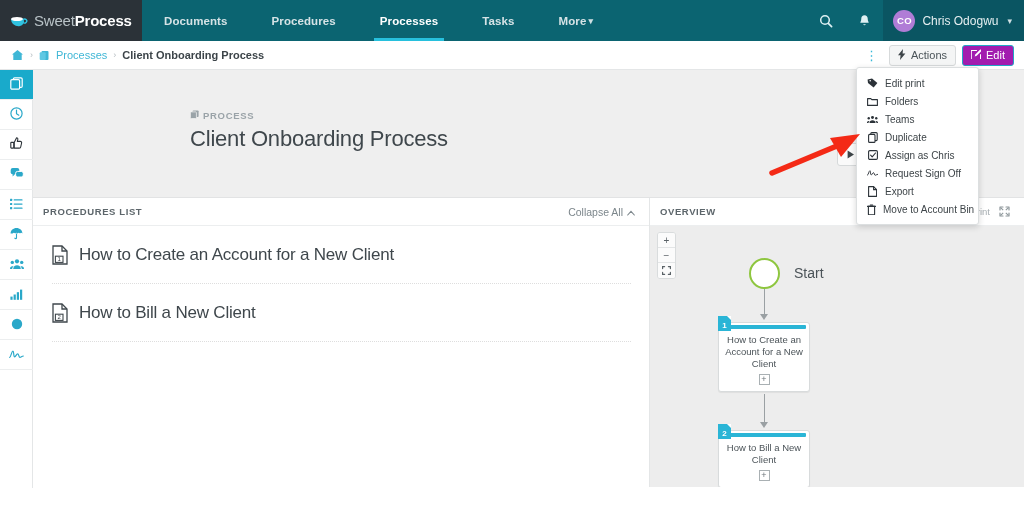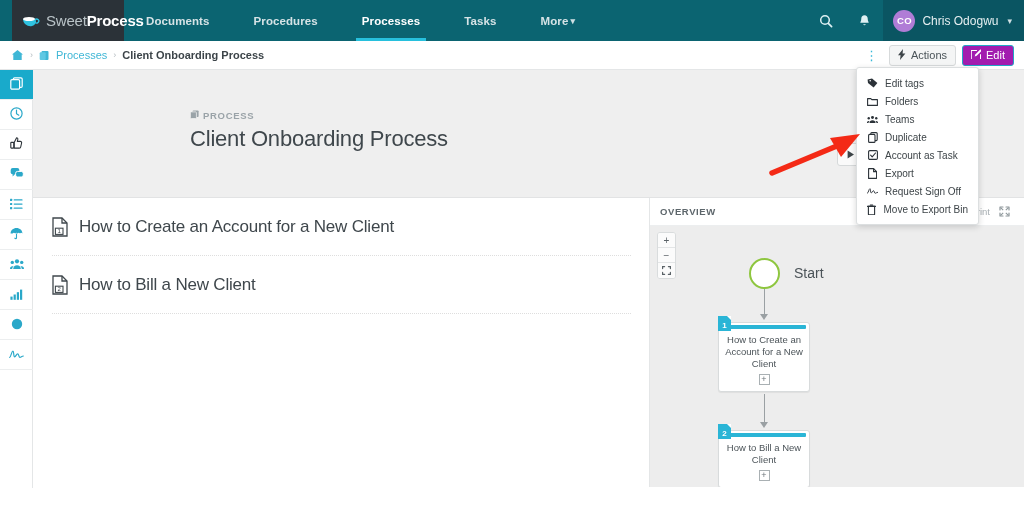--- a/index.html
+++ b/index.html
@@ -10,22 +10,22 @@
     overflow: hidden;
   }
   .page { position: relative; width: 1024px; height: 516px; background:#fff; }
 
   
   .topnav {
     position:absolute; left:0; top:0; width:1024px; height:41px;
     background:#0b6471; display:flex; align-items:stretch;
   }
   .logo-box {
-    width:112px; background:#2b3238; display:flex; align-items:center;
-    padding-left:9px; gap:5px;margin-left:12px;
+    width:142px; background:#2b3238; display:flex; align-items:center;
+    padding-left:9px; gap:5px;
   }
   .logo-mark { width:20px; height:16px; position:relative; flex:none; }
   .logo-text { font-size:15px; letter-spacing:-.2px; white-space:nowrap; }
   .logo-text .l1 { color:#b9c3c7; font-weight:400; }
   .logo-text .l2 { color:#ffffff; font-weight:700; }
 
   .nav-items { display:flex; align-items:stretch;text-align:right; }
   .nav-item {
     position:relative; display:flex; align-items:center; padding:0 22px;
     color:#d6e3e6; font-size:11.5px; font-weight:700; letter-spacing:.1px;
@@ -438,20 +438,33 @@
               </svg>
           </span>
           <span>Sta</span>
         </div>
       </div>
     </div>
 
     <div class="cols">
 
       <div class="col-left">
+        <div class="panel-head">
+          <span class="panel-title">PROCEDURES LIST</span>
+          <div class="panel-head-right">
+            <span class="collapse-all">
+              <span>Collapse All</span>
+              <span>
+                <svg width="8" height="6" viewBox="0 0 8 6">
+                    <path d="M.7 5 4 1.4 7.3 5" fill="none" stroke="#7c868b" stroke-width="1.1" stroke-linecap="round"></path>
+                  </svg>
+              </span>
+            </span>
+          </div>
+        </div>
 
         <div class="proc-list">
           <div class="proc-row">
             <span class="doc-ico">
               <svg width="16" height="20" viewBox="0 0 16 20">
                 <path d="M1 1h9l5 5v13H1z" fill="#fff" stroke="#3f474c" stroke-width="1.3"></path>
                 <path d="M10 1v5h5" fill="none" stroke="#3f474c" stroke-width="1.3"></path>
                 <rect x="3.4" y="11.2" width="7.6" height="6.2" fill="none" stroke="#3f474c" stroke-width="1.1"></rect>
                 <text x="7.2" y="16.4" font-size="6" text-anchor="middle" fill="#3f474c" font-family="Liberation Sans, sans-serif">1</text>
               </svg>
@@ -531,21 +544,21 @@
   </svg>
 
   <div class="dropdown">
     <div class="dd-item">
       <span class="dd-ico">
         <svg width="11" height="10" viewBox="0 0 11 10">
             <path d="M.6 1.6 5 .6l5.4 4.3L6.6 9.4 1 5.1z" fill="#2b3238"></path>
             <circle cx="3.2" cy="2.8" r=".8" fill="#fff"></circle>
           </svg>
       </span>
-      <span>Edit tags</span>
+      <span>Edit print</span>
     </div>
     <div class="dd-item">
       <span class="dd-ico">
         <svg width="11" height="9" viewBox="0 0 11 9">
             <path d="M.6 1.6h3.2l1 1h5.6v5.8H.6z" fill="none" stroke="#2b3238" stroke-width="1.1" stroke-linejoin="round"></path>
           </svg>
       </span>
       <span>Folders</span>
     </div>
     <div class="dd-item">
@@ -572,43 +585,43 @@
       </span>
       <span>Duplicate</span>
     </div>
     <div class="dd-item">
       <span class="dd-ico">
         <svg width="10" height="10" viewBox="0 0 10 10">
             <rect x="0.6" y="0.6" width="8.8" height="8.8" rx="1.2" fill="none" stroke="#2b3238" stroke-width="1.1"></rect>
             <path d="M2.6 5.1 4.2 6.8 7.5 3" fill="none" stroke="#2b3238" stroke-width="1.1" stroke-linecap="round" stroke-linejoin="round"></path>
           </svg>
       </span>
-      <span>Account as Task</span>
+      <span>Assign as Chris</span>
+    </div>
+    <div class="dd-item">
+      <span class="dd-ico">
+        <svg width="13" height="9" viewBox="0 0 13 9">
+            <path d="M.6 6.6C1.8 6.6 2.2 1.2 3.5 1.2c1 0 .3 5 1.6 5 1 0 1.5-2.7 2.5-2.7 1.2 0 .9 3.1 2.1 3.1.9 0 1.8-1.2 2.9-1.2" fill="none" stroke="#2b3238" stroke-width="1.1" stroke-linecap="round"></path>
+          </svg>
+      </span>
+      <span>Request Sign Off</span>
     </div>
     <div class="dd-item">
       <span class="dd-ico">
         <svg width="9" height="11" viewBox="0 0 9 11">
             <path d="M.6 .6h5l3 3v6.8h-8z" fill="none" stroke="#2b3238" stroke-width="1.1" stroke-linejoin="round"></path>
             <path d="M5.6 .6v3h3" fill="none" stroke="#2b3238" stroke-width="1.1"></path>
           </svg>
       </span>
       <span>Export</span>
     </div>
     <div class="dd-item">
       <span class="dd-ico">
-        <svg width="13" height="9" viewBox="0 0 13 9">
-            <path d="M.6 6.6C1.8 6.6 2.2 1.2 3.5 1.2c1 0 .3 5 1.6 5 1 0 1.5-2.7 2.5-2.7 1.2 0 .9 3.1 2.1 3.1.9 0 1.8-1.2 2.9-1.2" fill="none" stroke="#2b3238" stroke-width="1.1" stroke-linecap="round"></path>
-          </svg>
-      </span>
-      <span>Request Sign Off</span>
-    </div>
-    <div class="dd-item">
-      <span class="dd-ico">
         <svg width="9" height="11" viewBox="0 0 9 11">
             <path d="M1.4 2.4h6.2v7.8a.7.7 0 0 1-.7.7H2.1a.7.7 0 0 1-.7-.7z" fill="none" stroke="#2b3238" stroke-width="1.1"></path>
             <path d="M.4 2.4h8.2M3.3 1h2.4" fill="none" stroke="#2b3238" stroke-width="1.1" stroke-linecap="round"></path>
           </svg>
       </span>
-      <span>Move to Export Bin</span>
+      <span>Move to Account Bin</span>
     </div>
   </div>
 
 </div>
 
 </body></html>

